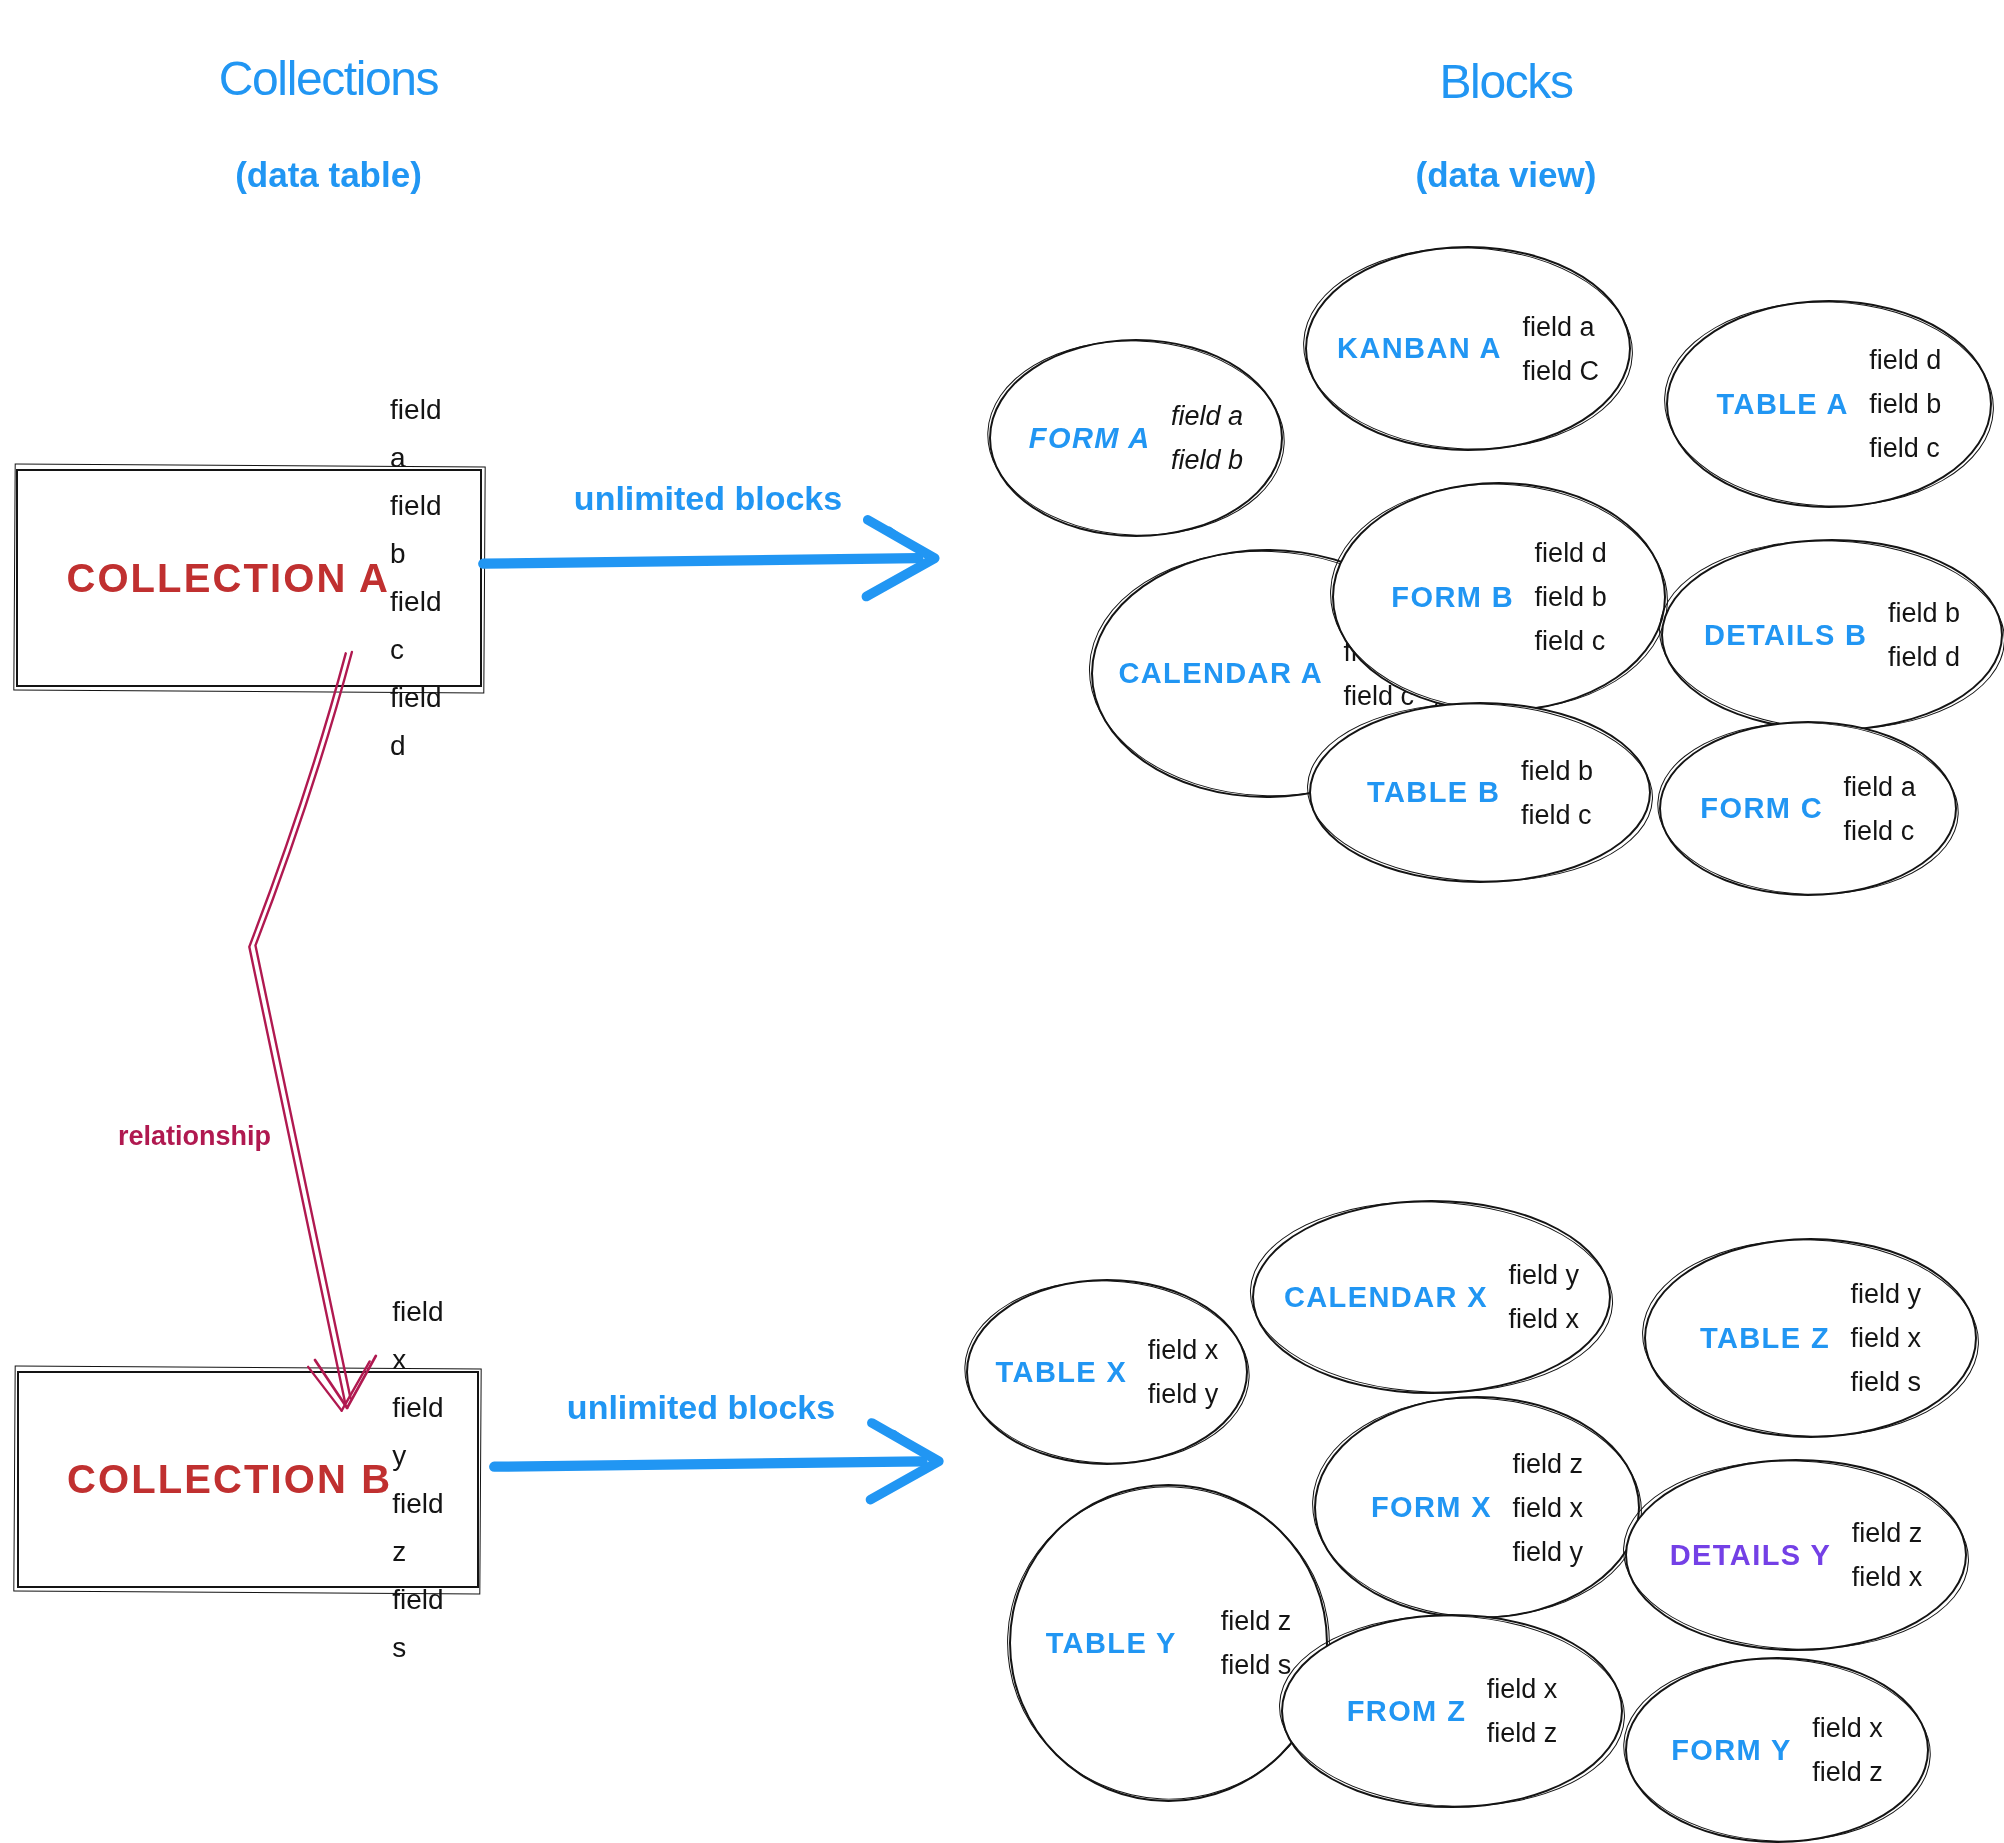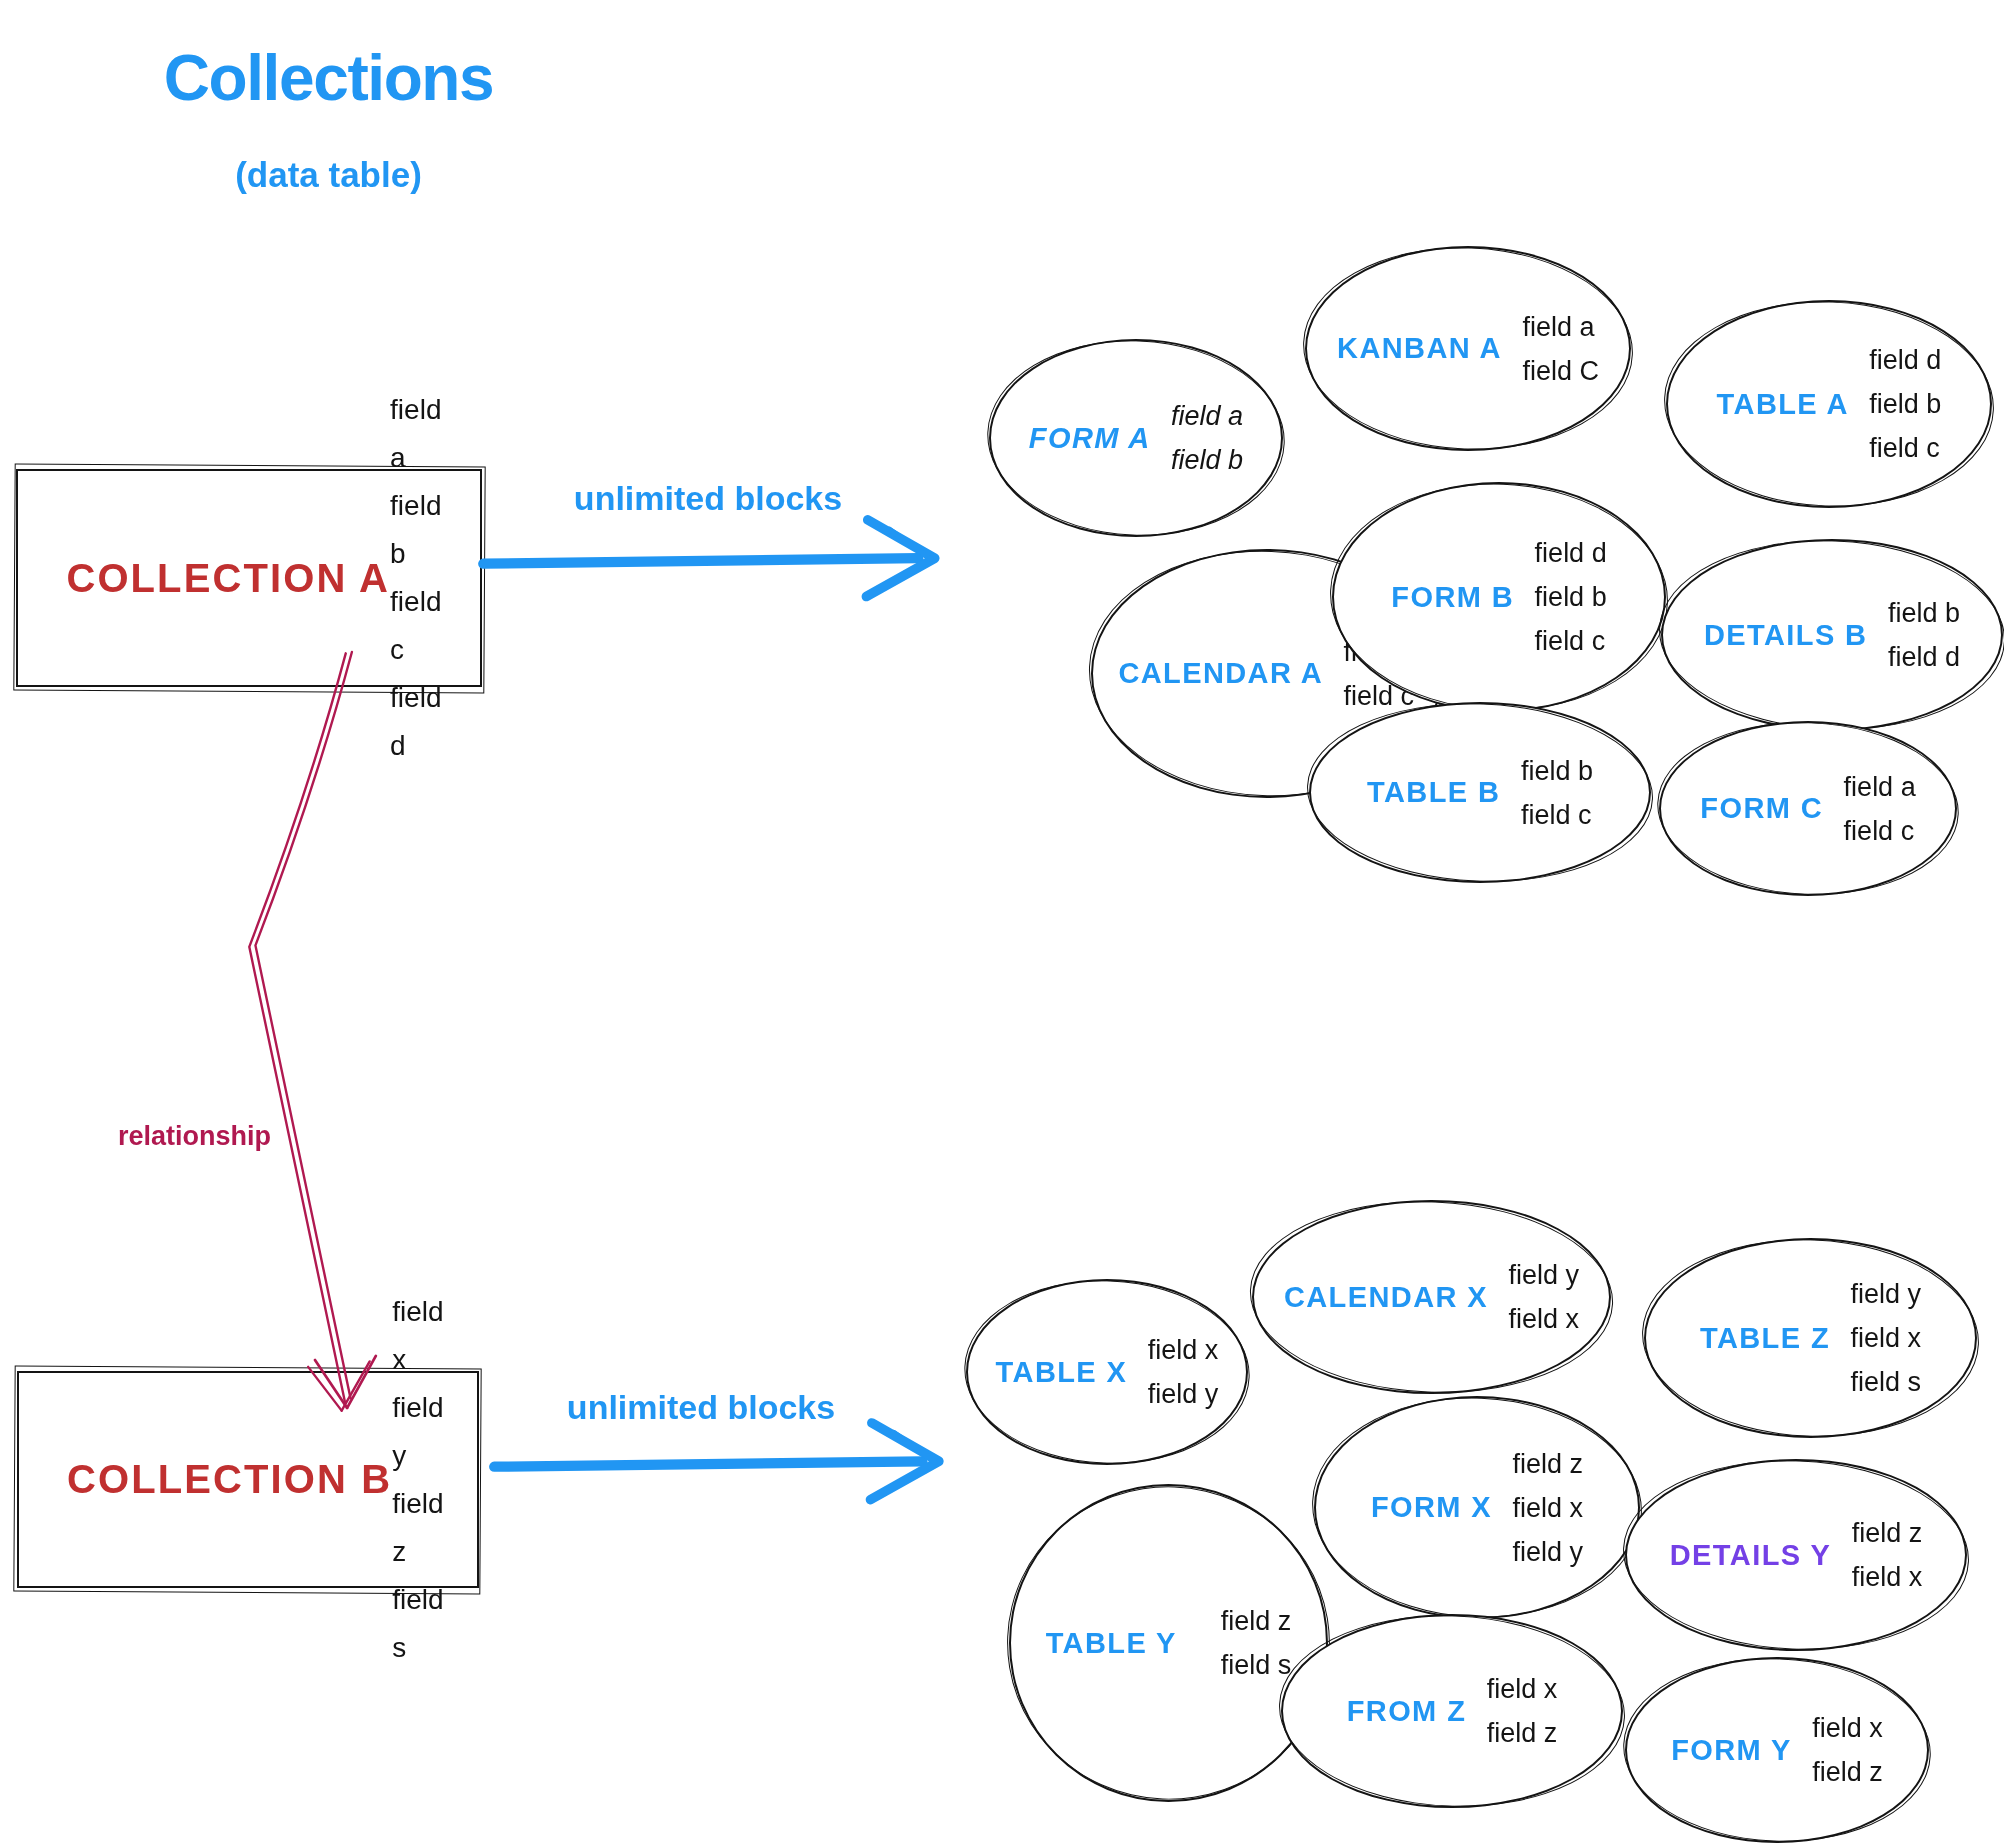--- a/index.html
+++ b/index.html
@@ -13,21 +13,21 @@
   .stage{
     position:relative;
     width:2005px;height:1843px;
     background:#ffffff;
     font-family:"Liberation Sans", sans-serif;
     color:var(--ink);
     overflow:hidden;
   }
   .col-head{position:absolute;text-align:center;}
   .col-title{
-    font-size:64px;font-weight:700;letter-spacing:-1.4px;
+    font-size:48px;font-weight:400;letter-spacing:-1.4px;
     color:var(--accent-blue);line-height:96px;white-space:nowrap;
   }
   .col-sub{
     font-size:35px;font-weight:600;letter-spacing:0;
     color:var(--accent-blue);line-height:89px;white-space:nowrap;
   }
   #head-left{left:0;top:40;width:657px;}
   #head-left .col-title{line-height:103px;}
   #head-right{left:1191px;top:34px;width:630px;}
 
@@ -91,20 +91,24 @@
   }
 </style>
 </head>
 <body>
 
 <div class="stage">
 
   <div class="col-head" id="head-left" style="top:27px;">
     <div class="col-title">Collections</div>
     <div class="col-sub">(data table)</div>
+  </div>
+  <div class="col-head" id="head-right">
+    <div class="col-title">Blocks</div>
+    <div class="col-sub">(data view)</div>
   </div>
 
   <div class="cbox" id="cbox-a">
     <div class="cbox-label">COLLECTION A</div>
     <div class="cbox-fields">
       <div>field a</div>
       <div>field b</div>
       <div>field c</div>
       <div>field d</div>
     </div>

